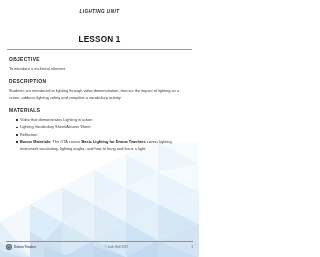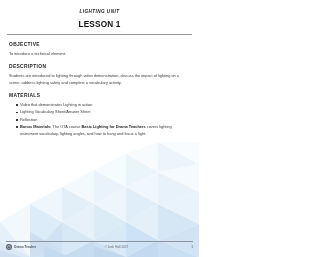--- a/index.html
+++ b/index.html
@@ -46,21 +46,21 @@
     font-weight: bold;
     letter-spacing: 0.45px;
     color: #1d1d1d;
     line-height: 1.1;
   }
   .lesson-title {
     font-size: 8.2px;
     font-weight: bold;
     letter-spacing: 0.2px;
     color: #111111;
-    margin-top: 6px;
+    margin-top: 21px;
     line-height: 1.1;
     text-align: center;
   }
   .header-rule {
     margin: 5px 7px 0 7px;
     height: 1px;
     background: #9a9a9a;
   }
 
   

